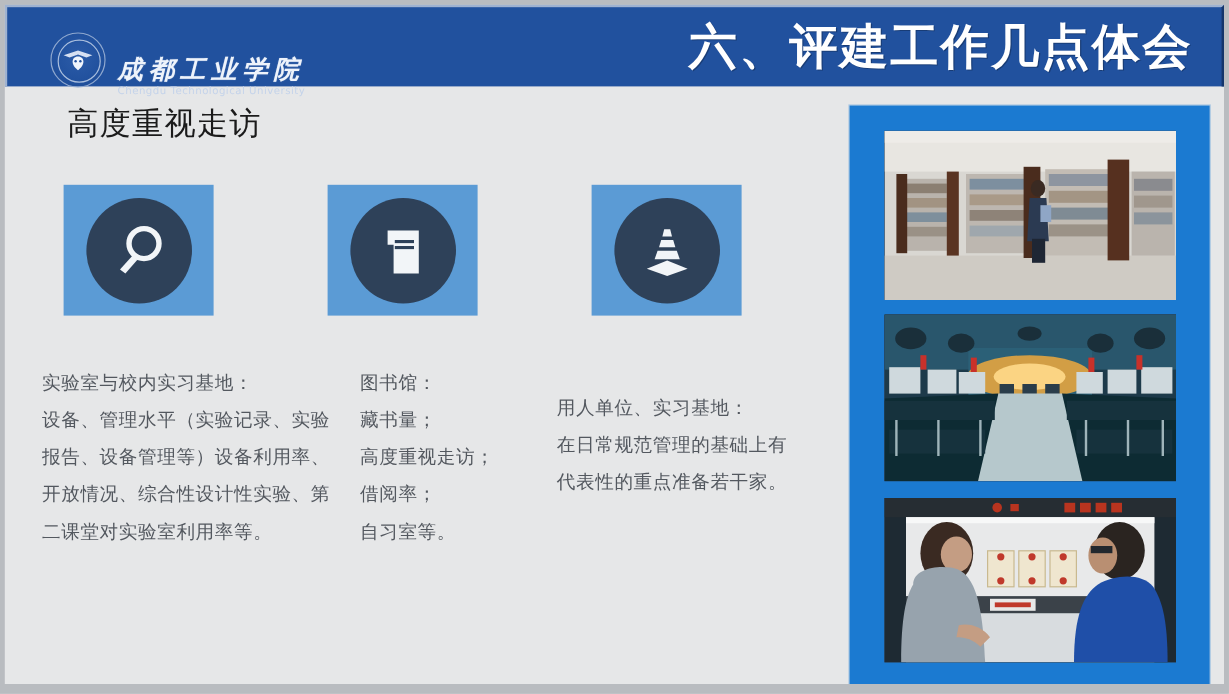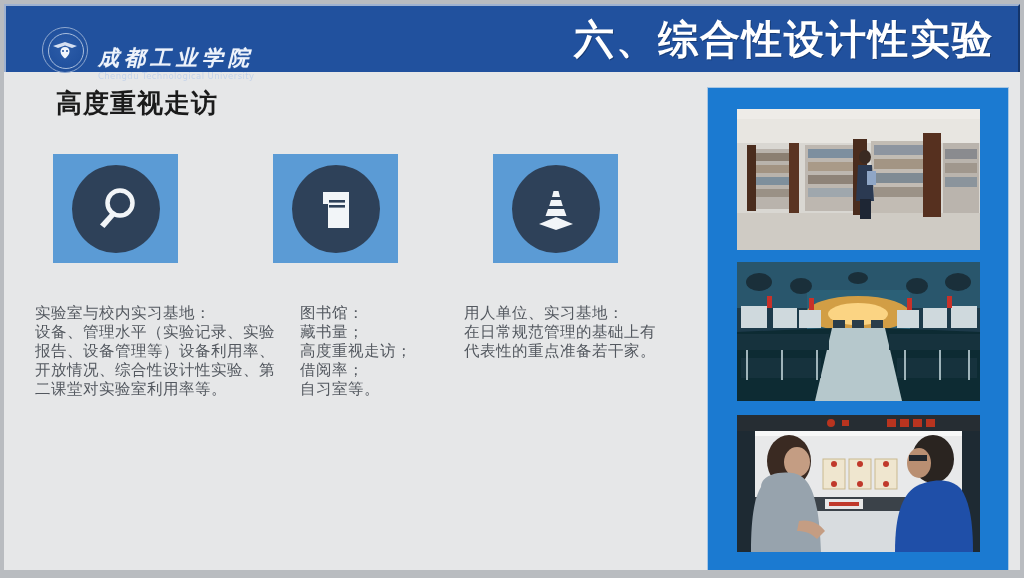--- a/index.html
+++ b/index.html
@@ -85,21 +85,21 @@
     letter-spacing: 2px;
     white-space: nowrap;
     text-shadow: 1px 1px 0 rgba(0,0,0,0.25);
   }
 
   
   .subtitle {
     position: absolute;
     left: 52px; top: 82px;
     font-size: 26px;
-    font-weight: bold;
+    font-weight: normal;
     color: #1b1b1b;
     letter-spacing: 1px;
   }
 
   .tiles {
     position: absolute;
     left: 49px; top: 150px;
     width: 620px; height: 125px;
   }
   .tile {
@@ -125,27 +125,27 @@
   .columns {
     position: absolute;
     left: 0; top: 300px;
     width: 700px;
   }
   .col {
     position: absolute;
     top: 0;
     color: #53585f;
     font-size: 15.5px;
-    line-height: 19px;
+    line-height: 31px;
     white-space: pre-line;
     letter-spacing: 0.5px;
   }
   .col.c1 { left: 31px; width: 250px; }
   .col.c2 { left: 296px; width: 160px; }
-  .col.c3 { left: 460px; width: 200px; }
+  .col.c3 { left: 460px; width: 200px; margin-top: 21px; }
 
   
   .photo-panel {
     position: absolute;
     left: 704px; top: 84px;
     width: 300px; height: 484px;
     background: #1b7ad1;
     box-shadow: 0 0 0 1px #a9c6e2;
   }
   .photo {
@@ -176,21 +176,21 @@
           <circle cx="11" cy="11" r="1" fill="#21519e"></circle>
           <circle cx="15" cy="11" r="1" fill="#21519e"></circle>
         </svg>
       </div>
       <div class="uni-names">
         <div class="uni-cn">成都工业学院</div>
         <div class="uni-en">Chengdu Technological University</div>
       </div>
     </div>
 
-    <div class="header-title">六、综合性设计性实验</div>
+    <div class="header-title">六、评建工作几点体会</div>
   </div>
 
   <div class="subtitle">高度重视走访</div>
 
   <div class="tiles">
 
     <div class="tile t1">
       <div class="tile-circle">
         <svg width="50" height="50" viewBox="0 0 50 50">
           <circle cx="29" cy="19" r="12.5" fill="none" stroke="#f2f5f8" stroke-width="4.5"></circle>

